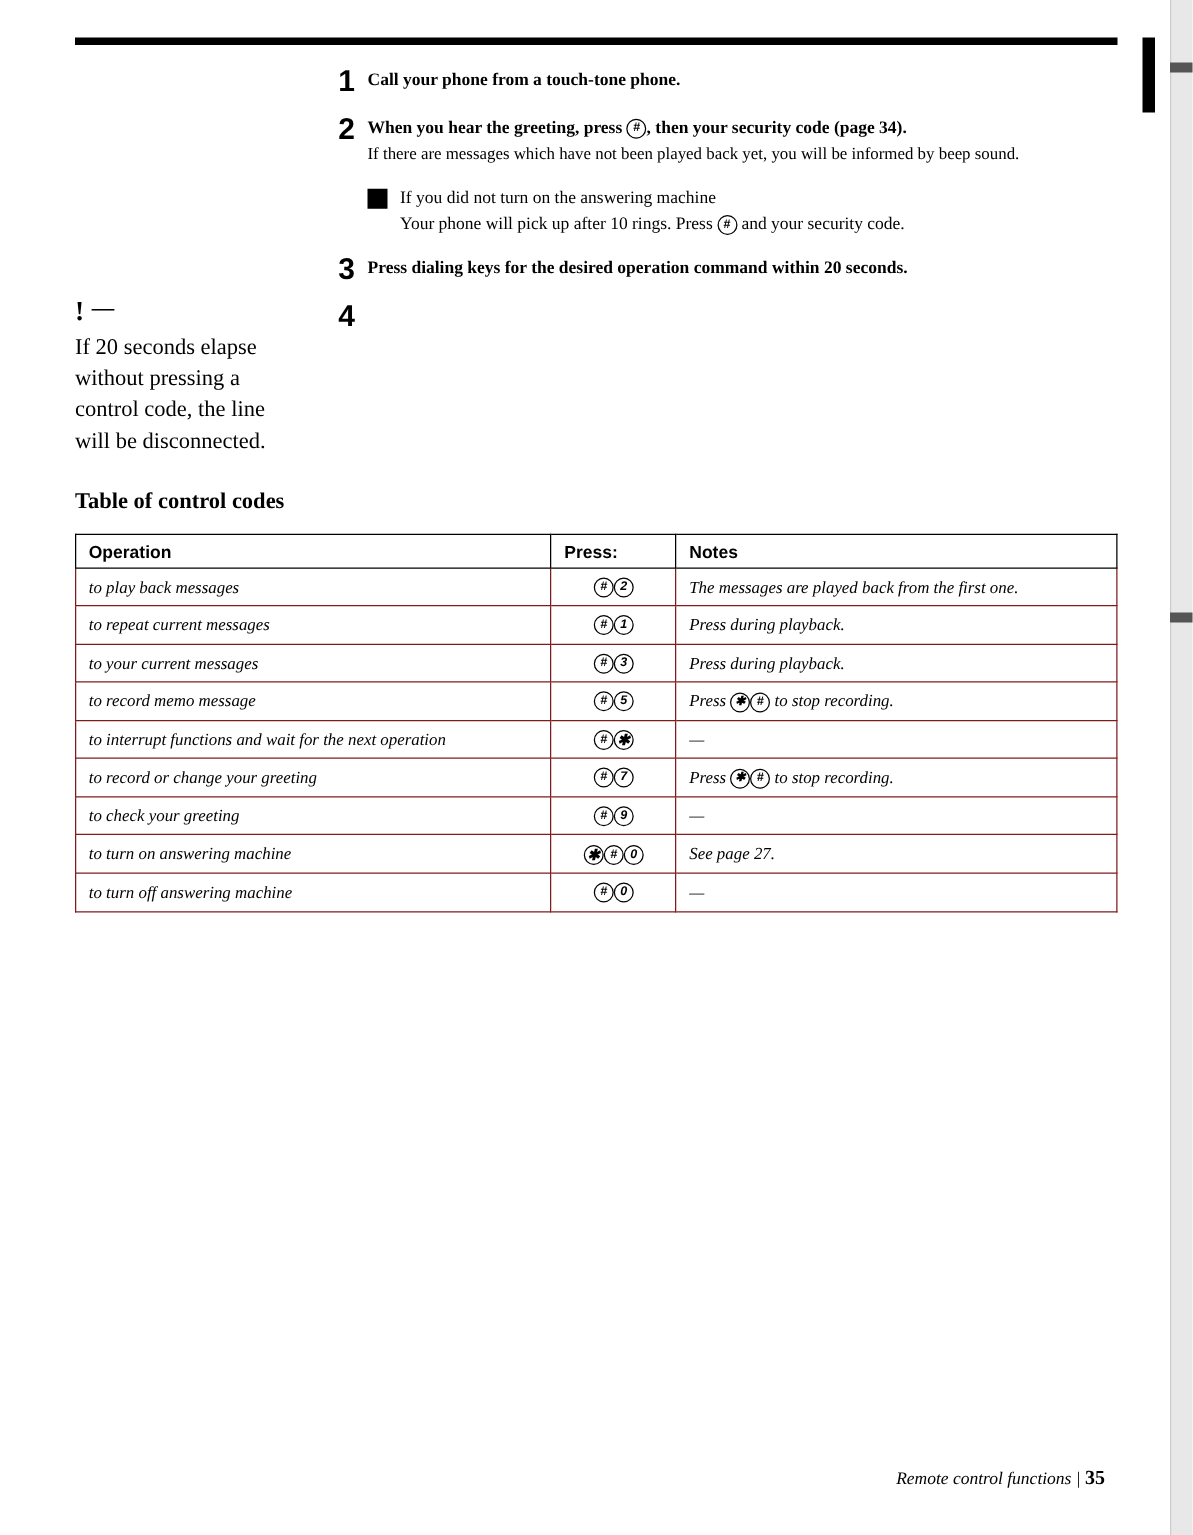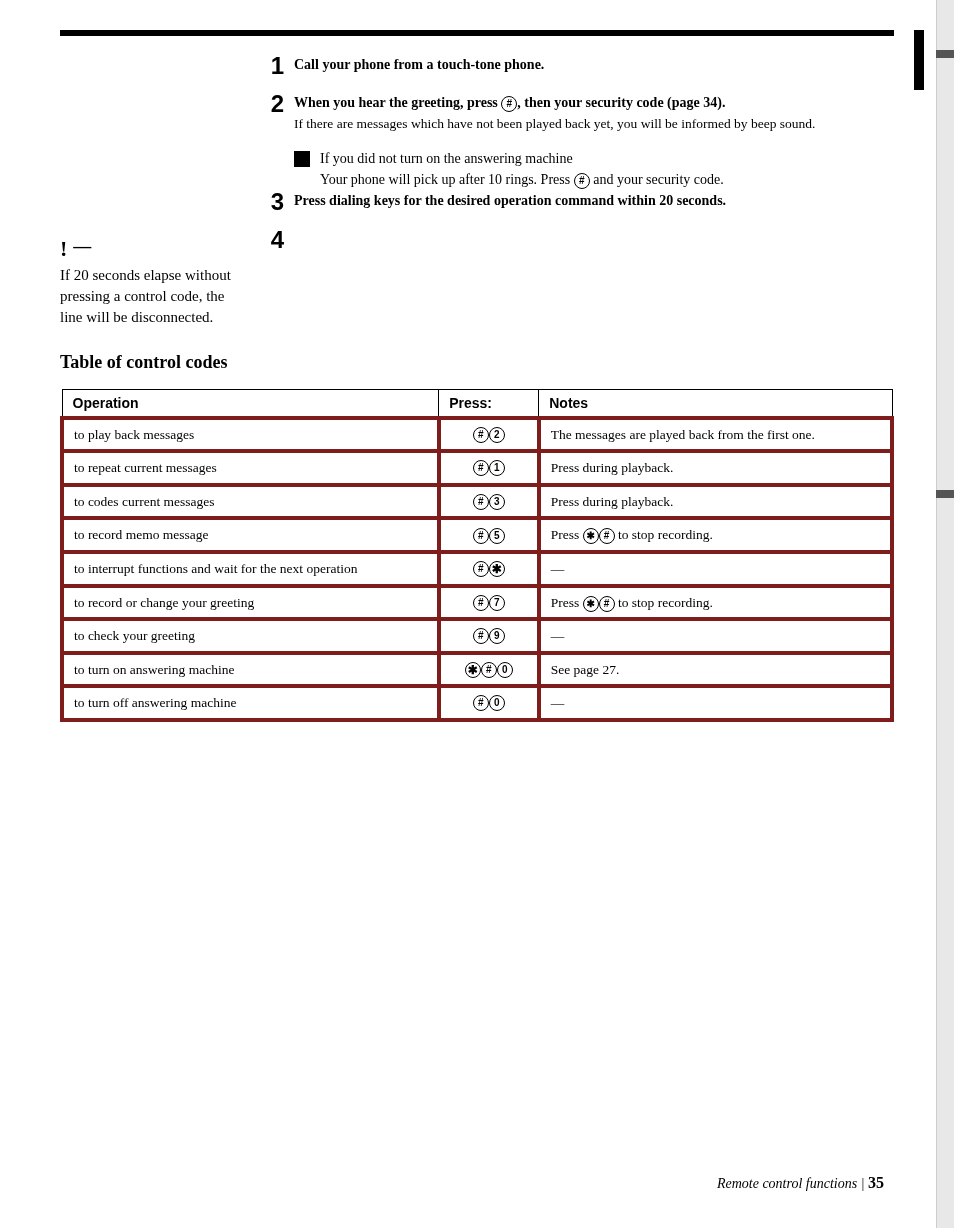--- a/index.html
+++ b/index.html
@@ -55,21 +55,21 @@
       font-size: 22px;
       font-weight: bold;
       display: inline-block;
       margin-right: 6px;
     }
     .left-col .note-line {
       display: flex;
       align-items: flex-start;
     }
     .left-col .note-text {
-      font-size: 15px;
+      font-size: 18px;
       line-height: 1.4;
     }
     .right-col {
       flex: 1;
     }
     
     .step {
       display: flex;
       align-items: flex-start;
       margin-bottom: 14px;
@@ -93,20 +93,21 @@
     }
     .step-content .normal {
       font-weight: normal;
       font-size: 13.5px;
     }
     
     .warning-box {
       display: flex;
       align-items: flex-start;
       gap: 10px;
+      margin-bottom: 14px;
       margin-left: 0;
     }
     .warning-square {
       width: 16px;
       height: 16px;
       background: #000;
       flex-shrink: 0;
       margin-top: 3px;
     }
     .warning-content {
@@ -130,24 +131,25 @@
     table.control-table th {
       background: #fff;
       border: 1px solid #000;
       padding: 5px 10px;
       font-weight: bold;
       text-align: left;
       font-family: Arial, Helvetica, sans-serif;
       font-size: 14px;
     }
     table.control-table td {
-      border: 4px solid #7f1d1d;
+      border: 1px solid #7f1d1d;
       padding: 5px 10px;
       vertical-align: top;
       line-height: 1.45;
+      font-style: italic;
     }
     table.control-table td.press-col {
       text-align: center;
       font-size: 13px;
     }
     
     .sym {
       display: inline-block;
       border: 1.5px solid #000;
       border-radius: 50%;
@@ -302,21 +304,21 @@
 
         <tr>
           <td>to repeat current messages</td>
           <td class="press-col">
             <span class="sym">#</span><span class="sym">1</span>
           </td>
           <td>Press during playback.</td>
         </tr>
 
         <tr>
-          <td>to codes current messages</td>
+          <td>to your current messages</td>
           <td class="press-col">
             <span class="sym">#</span><span class="sym">3</span>
           </td>
           <td>Press during playback.</td>
         </tr>
 
 
         <tr>
           <td>to record memo message</td>
           <td class="press-col">

